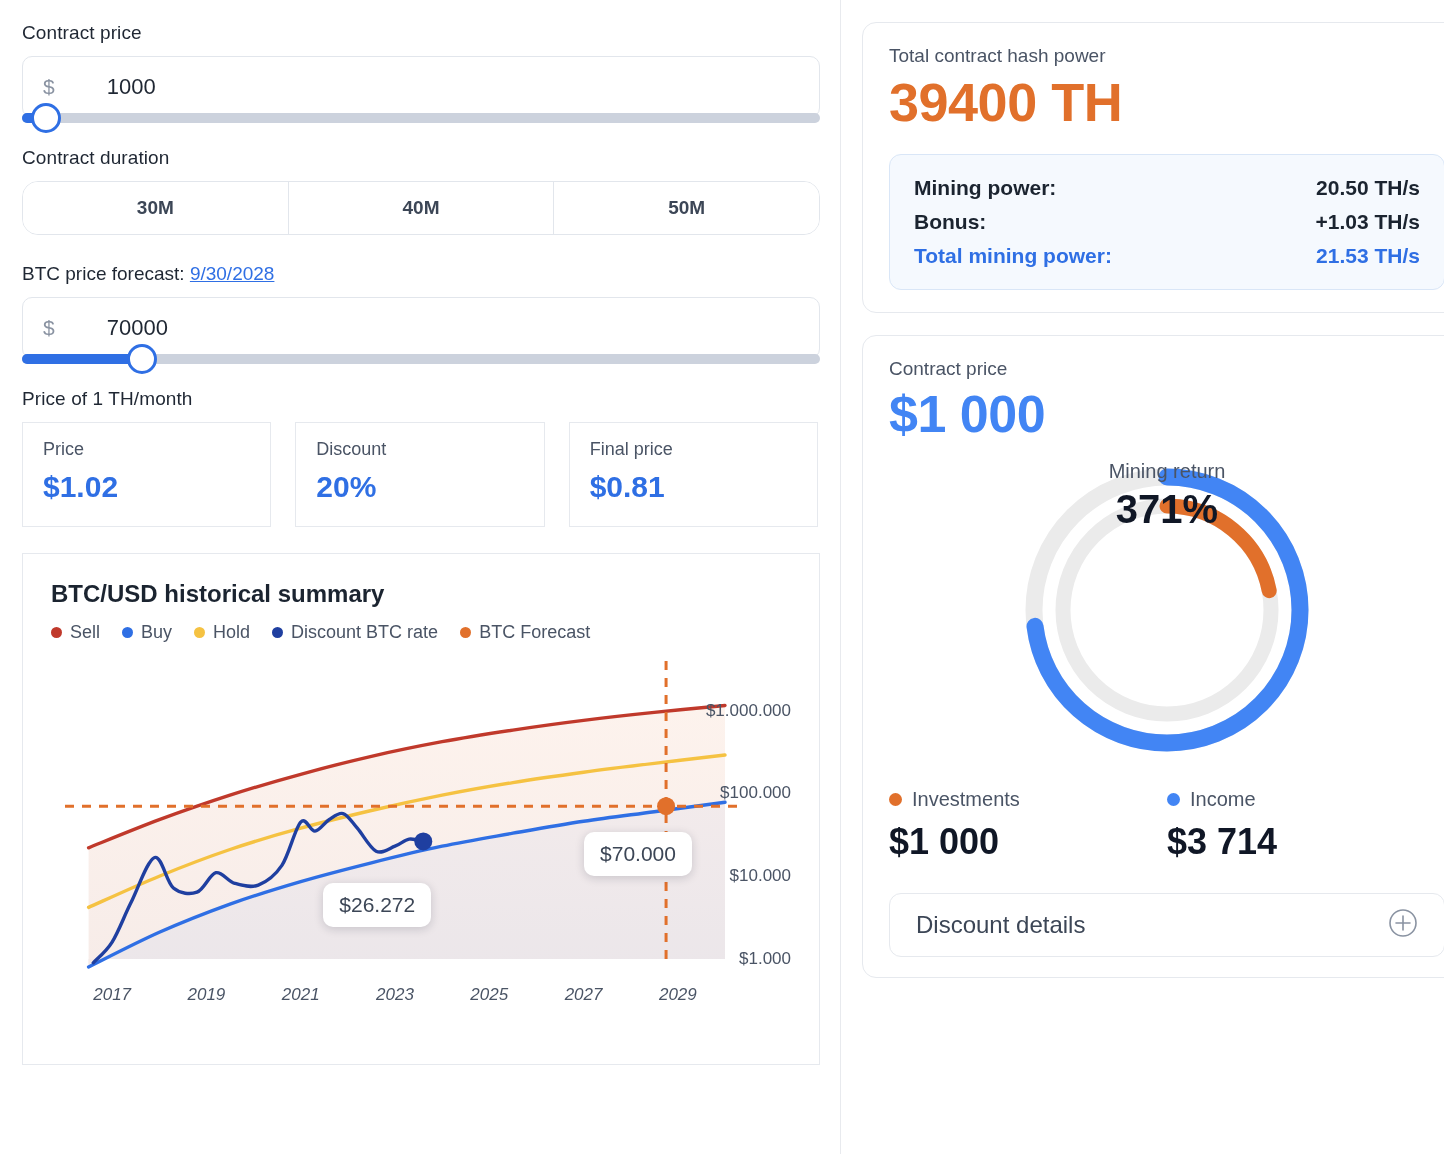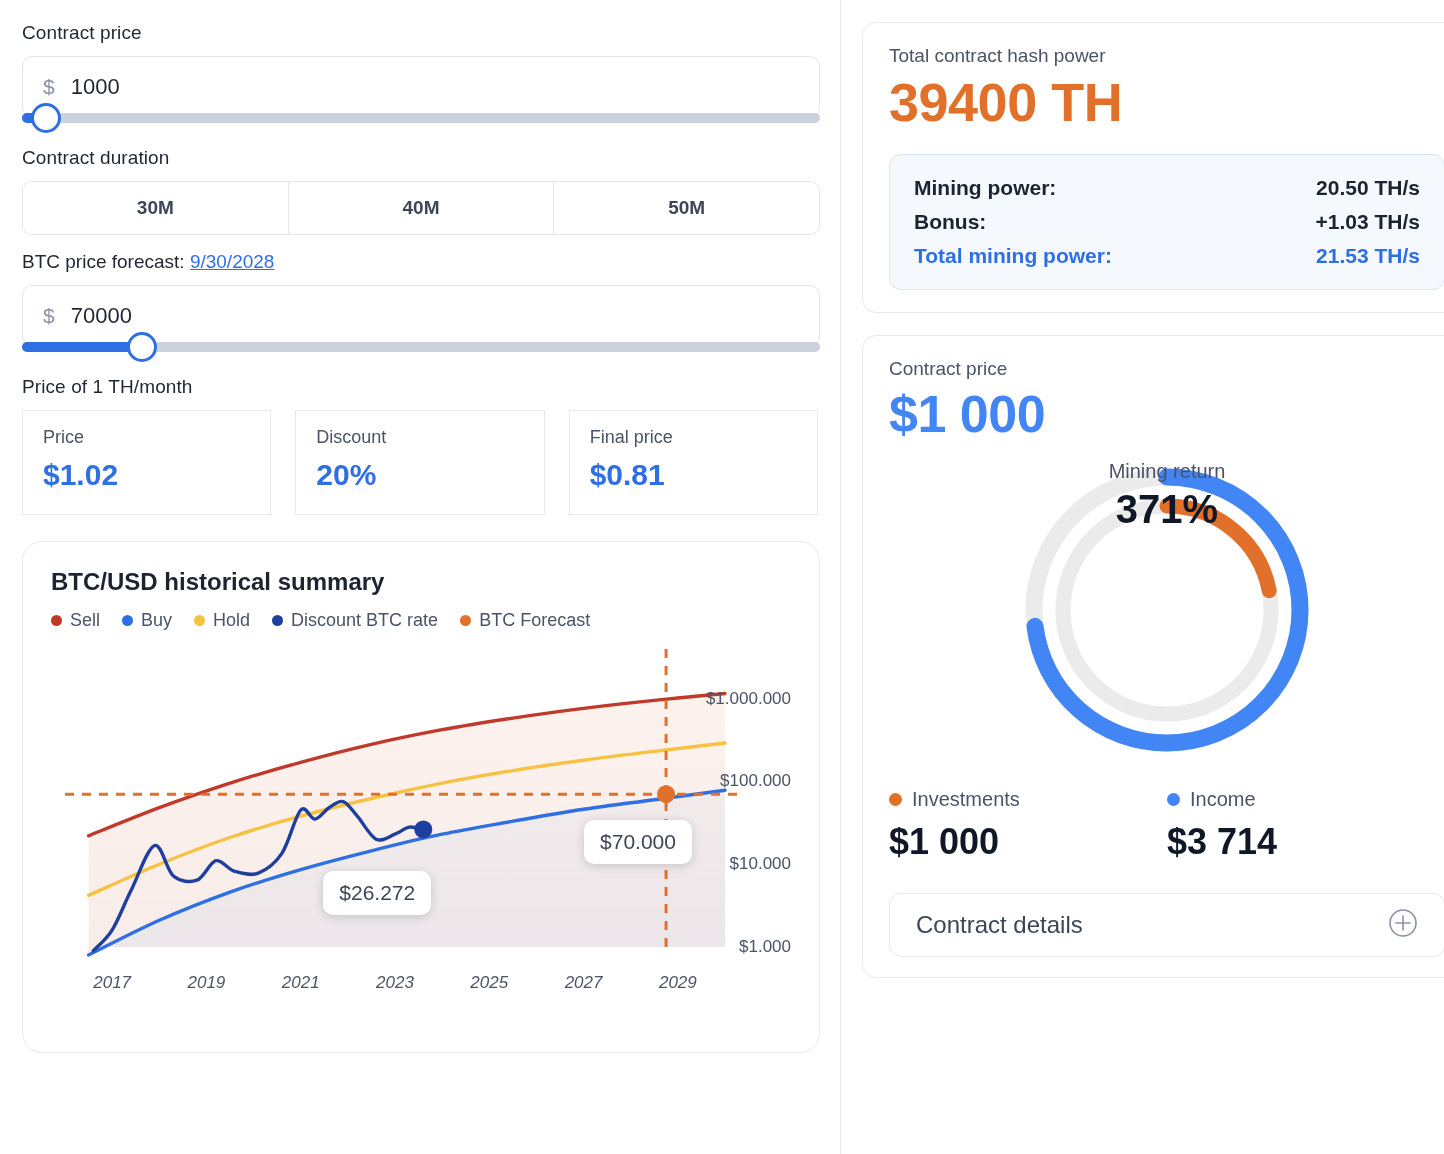--- a/index.html
+++ b/index.html
@@ -23,41 +23,41 @@
 
   
   .input-wrap { position: relative; margin-bottom: 24px; }
   .money-input {
     width: 798px; height: 62px;
     border: 1px solid #e2e6ec; border-radius: 10px;
     background: #fff;
     display: flex; align-items: center; padding: 0 20px;
   }
   .money-sym { font-size: 21px; color: #8a93a2; margin-right: 16px; }
-  .money-val { font-size: 22px; color: #1f2733; }
+  .money-val { font-size: 22px; color: #1f2733; margin-left: 36px; }
 
   .slider { position: relative; width: 798px; height: 10px; margin-top: -5px; }
   .slider-track {
     position: absolute; left: 0; top: 0; width: 798px; height: 10px;
     background: #ccd2dd; border-radius: 5px;
   }
   .slider-fill {
     position: absolute; left: 0; top: 0; height: 10px;
     background: #2f6fe4; border-radius: 5px;
   }
   .slider-thumb {
     position: absolute; top: -10px; width: 30px; height: 30px;
     background: #fff; border: 3px solid #2f6fe4; border-radius: 50%;
   }
 
   
   .tabs {
     display: flex; width: 798px; height: 54px;
-    border: 1px solid #e2e6ec; border-radius: 10px; overflow: hidden;
-    margin-bottom: 16px; background: #fff;
+    border: 1px solid #e2e6ec; border-radius: 16px; overflow: hidden;
+    margin-bottom: 28px; background: #fff;
   }
   .tab {
     flex: 1; display: flex; align-items: center; justify-content: center;
     font-size: 19px; font-weight: bold; color: #3c4656;
     border-right: 1px solid #e2e6ec; background: #fff;
   }
   .tab:last-child { border-right: none; }
   .tab.active { color: #2f6fe4; background: #f8fafc; }
 
   .forecast-label { font-size: 19px; color: #1f2733; margin-bottom: 12px; }
@@ -68,21 +68,21 @@
     width: 250px; height: 105px;
     border: 1px solid #e6e9ee; border-radius: 0; background: #fff;
     padding: 16px 20px;
   }
   .price-card-label { font-size: 18px; color: #4a5465; margin-bottom: 10px; }
   .price-card-value { font-size: 30px; font-weight: bold; color: #2f6fe4; }
 
   
   .chart-panel {
     width: 798px; height: 512px;
-    border: 1px solid #e6e9ee; border-radius: 20px; background: #fff;
+    border: 1px solid #e6e9ee; border-radius: 0; background: #fff;
     padding: 26px 28px 0 28px; position: relative;
   }
   .chart-title { font-size: 24px; font-weight: bold; color: #1b2430; margin-bottom: 14px; }
   .chart-legend { display: flex; align-items: center; gap: 22px; flex-wrap: nowrap; }
   .legend-item { display: flex; align-items: center; gap: 8px; font-size: 18px; color: #4a5465; }
   .legend-dot { width: 11px; height: 11px; border-radius: 50%; display: inline-block; }
   .chart-body { position: relative; width: 740px; height: 360px; margin-top: 12px; }
   .y-labels { position: absolute; right: 0; top: 0; width: 110px; height: 330px; }
   .y-label { position: absolute; font-size: 17px; color: #4a5465; right: 0; white-space: nowrap; }
   .x-labels { position: absolute; left: 0; bottom: 6px; width: 660px; height: 24px; font-style: italic; }
@@ -316,21 +316,21 @@
           <div class="total-block">
             <div class="total-head">
               <span class="total-dot" style="background: rgb(66, 133, 244);"></span>
               <span>Income</span>
             </div>
             <div class="total-value">$3 714</div>
           </div>
         </div>
 
       <div class="details-bar">
-        <span class="details-text">Contract details</span>
+        <span class="details-text">Discount details</span>
         <span>
           <svg width="30" height="30" viewBox="0 0 30 30">
             <circle cx="15" cy="15" r="13" fill="none" stroke="#8a93a2" stroke-width="1.6"></circle>
             <path d="M15 8 V22 M8 15 H22" stroke="#8a93a2" stroke-width="1.6" stroke-linecap="round"></path>
           </svg>
         </span>
       </div>
     </div>
 
   </div>

